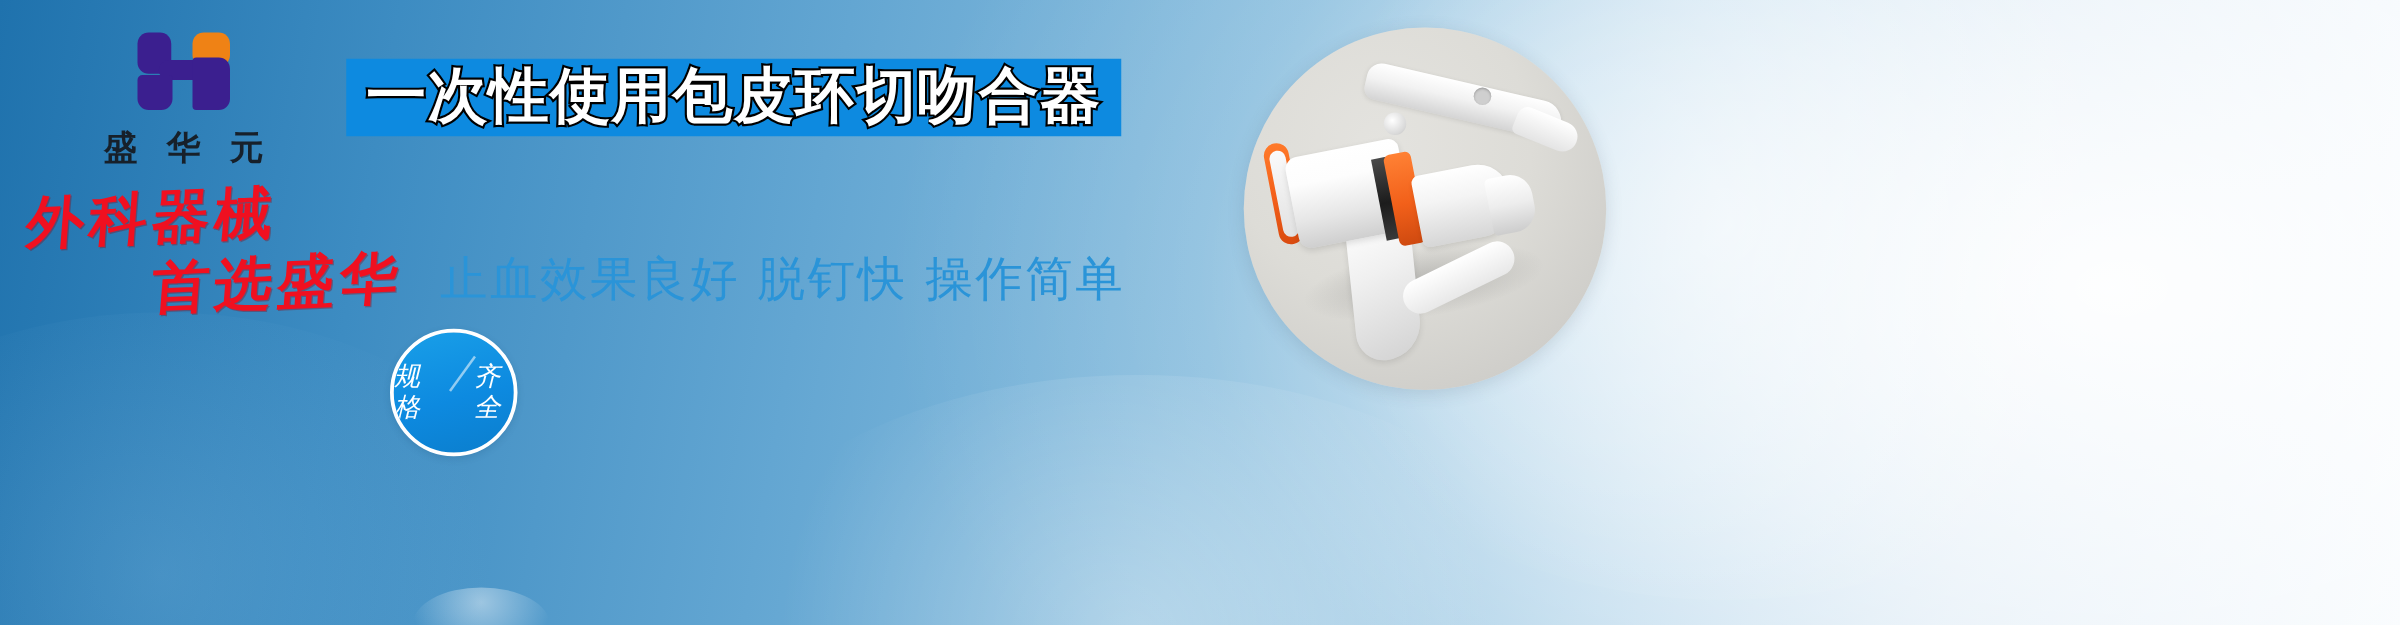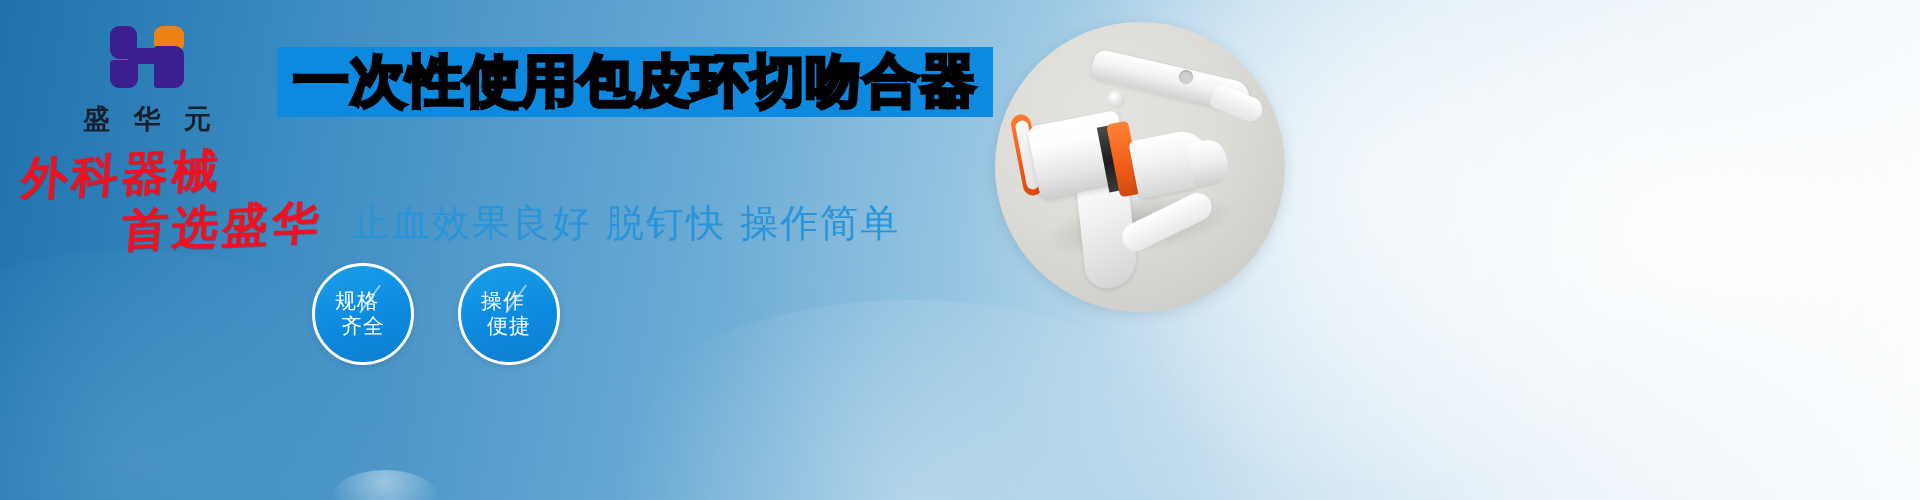--- a/index.html
+++ b/index.html
@@ -104,25 +104,25 @@
   
   #title-banner {
     position: absolute;
     left: 277px;
     top: 47px;
     background: #0d8ae0;
     padding: 6px 16px 8px 16px;
   }
   #title-banner .title-text {
     display: block;
-    font-size: 56px;
+    font-size: 48px;
     font-weight: 700;
     line-height: 1.0;
     letter-spacing: 1px;
-    color: #000000;
+    color: #ffffff;
     font-family: "DejaVu Sans", "Liberation Sans", sans-serif;
     -webkit-text-stroke: 3.5px #000000;
     paint-order: stroke fill;
     white-space: nowrap;
   }
 
   
   #subtitle {
     position: absolute;
     left: 352px;
@@ -146,45 +146,45 @@
   }
   .badge {
     position: relative;
     width: 96px;
     height: 96px;
     border-radius: 50%;
     background: linear-gradient(165deg, #199fe8 0%, #0d8ae0 55%, #0b7ecd 100%);
     border: 3px solid #ffffff;
     box-shadow: 0 2px 6px rgba(20,70,110,0.18);
     display: flex;
-    flex-direction: column;
     align-items: center;
     justify-content: center;
     overflow: hidden;
+    font-style: italic;
   }
   .badge .slash {
     position: absolute;
     left: 54px;
     top: 16px;
     width: 2px;
     height: 34px;
     background: rgba(255,255,255,0.55);
     transform: rotate(36deg);
     transform-origin: center;
   }
   .badge .b-line {
     color: #ffffff;
     font-size: 21px;
     line-height: 1.18;
     letter-spacing: 1px;
     font-weight: 500;
     font-family: "DejaVu Sans", "Liberation Sans", sans-serif;
   }
   .badge .b-top { margin-right: 12px; }
-  .badge .b-bot { margin-right: 0; }
+  .badge .b-bot { margin-right: 0; text-align: center; }
 
   
   #product-circle {
     position: absolute;
     left: 995px;
     top: 22px;
     width: 290px;
     height: 290px;
     border-radius: 50%;
     overflow: hidden;
@@ -342,25 +342,20 @@
     <span class="title-text">一次性使用包皮环切吻合器</span>
   </div>
 
   <div id="subtitle">止血效果良好 脱钉快 操作简单</div>
 
   <div id="badges">
     <div class="badge">
       <span class="slash"></span>
       <span class="b-line b-top">规格</span>
       <span class="b-line b-bot">齐全</span>
-    </div>
-    <div class="badge">
-      <span class="slash"></span>
-      <span class="b-line b-top">操作</span>
-      <span class="b-line b-bot">便捷</span>
     </div>
   </div>
 
   <div id="product-circle">
     <span class="dev dev-shadow"></span>
     <span class="dev dev-arm-up"></span>
     <span class="dev dev-arm-up-tip"></span>
     <span class="dev dev-hole"></span>
     <span class="dev dev-arm-dn"></span>
     <span class="dev dev-arm-dn-2"></span>

